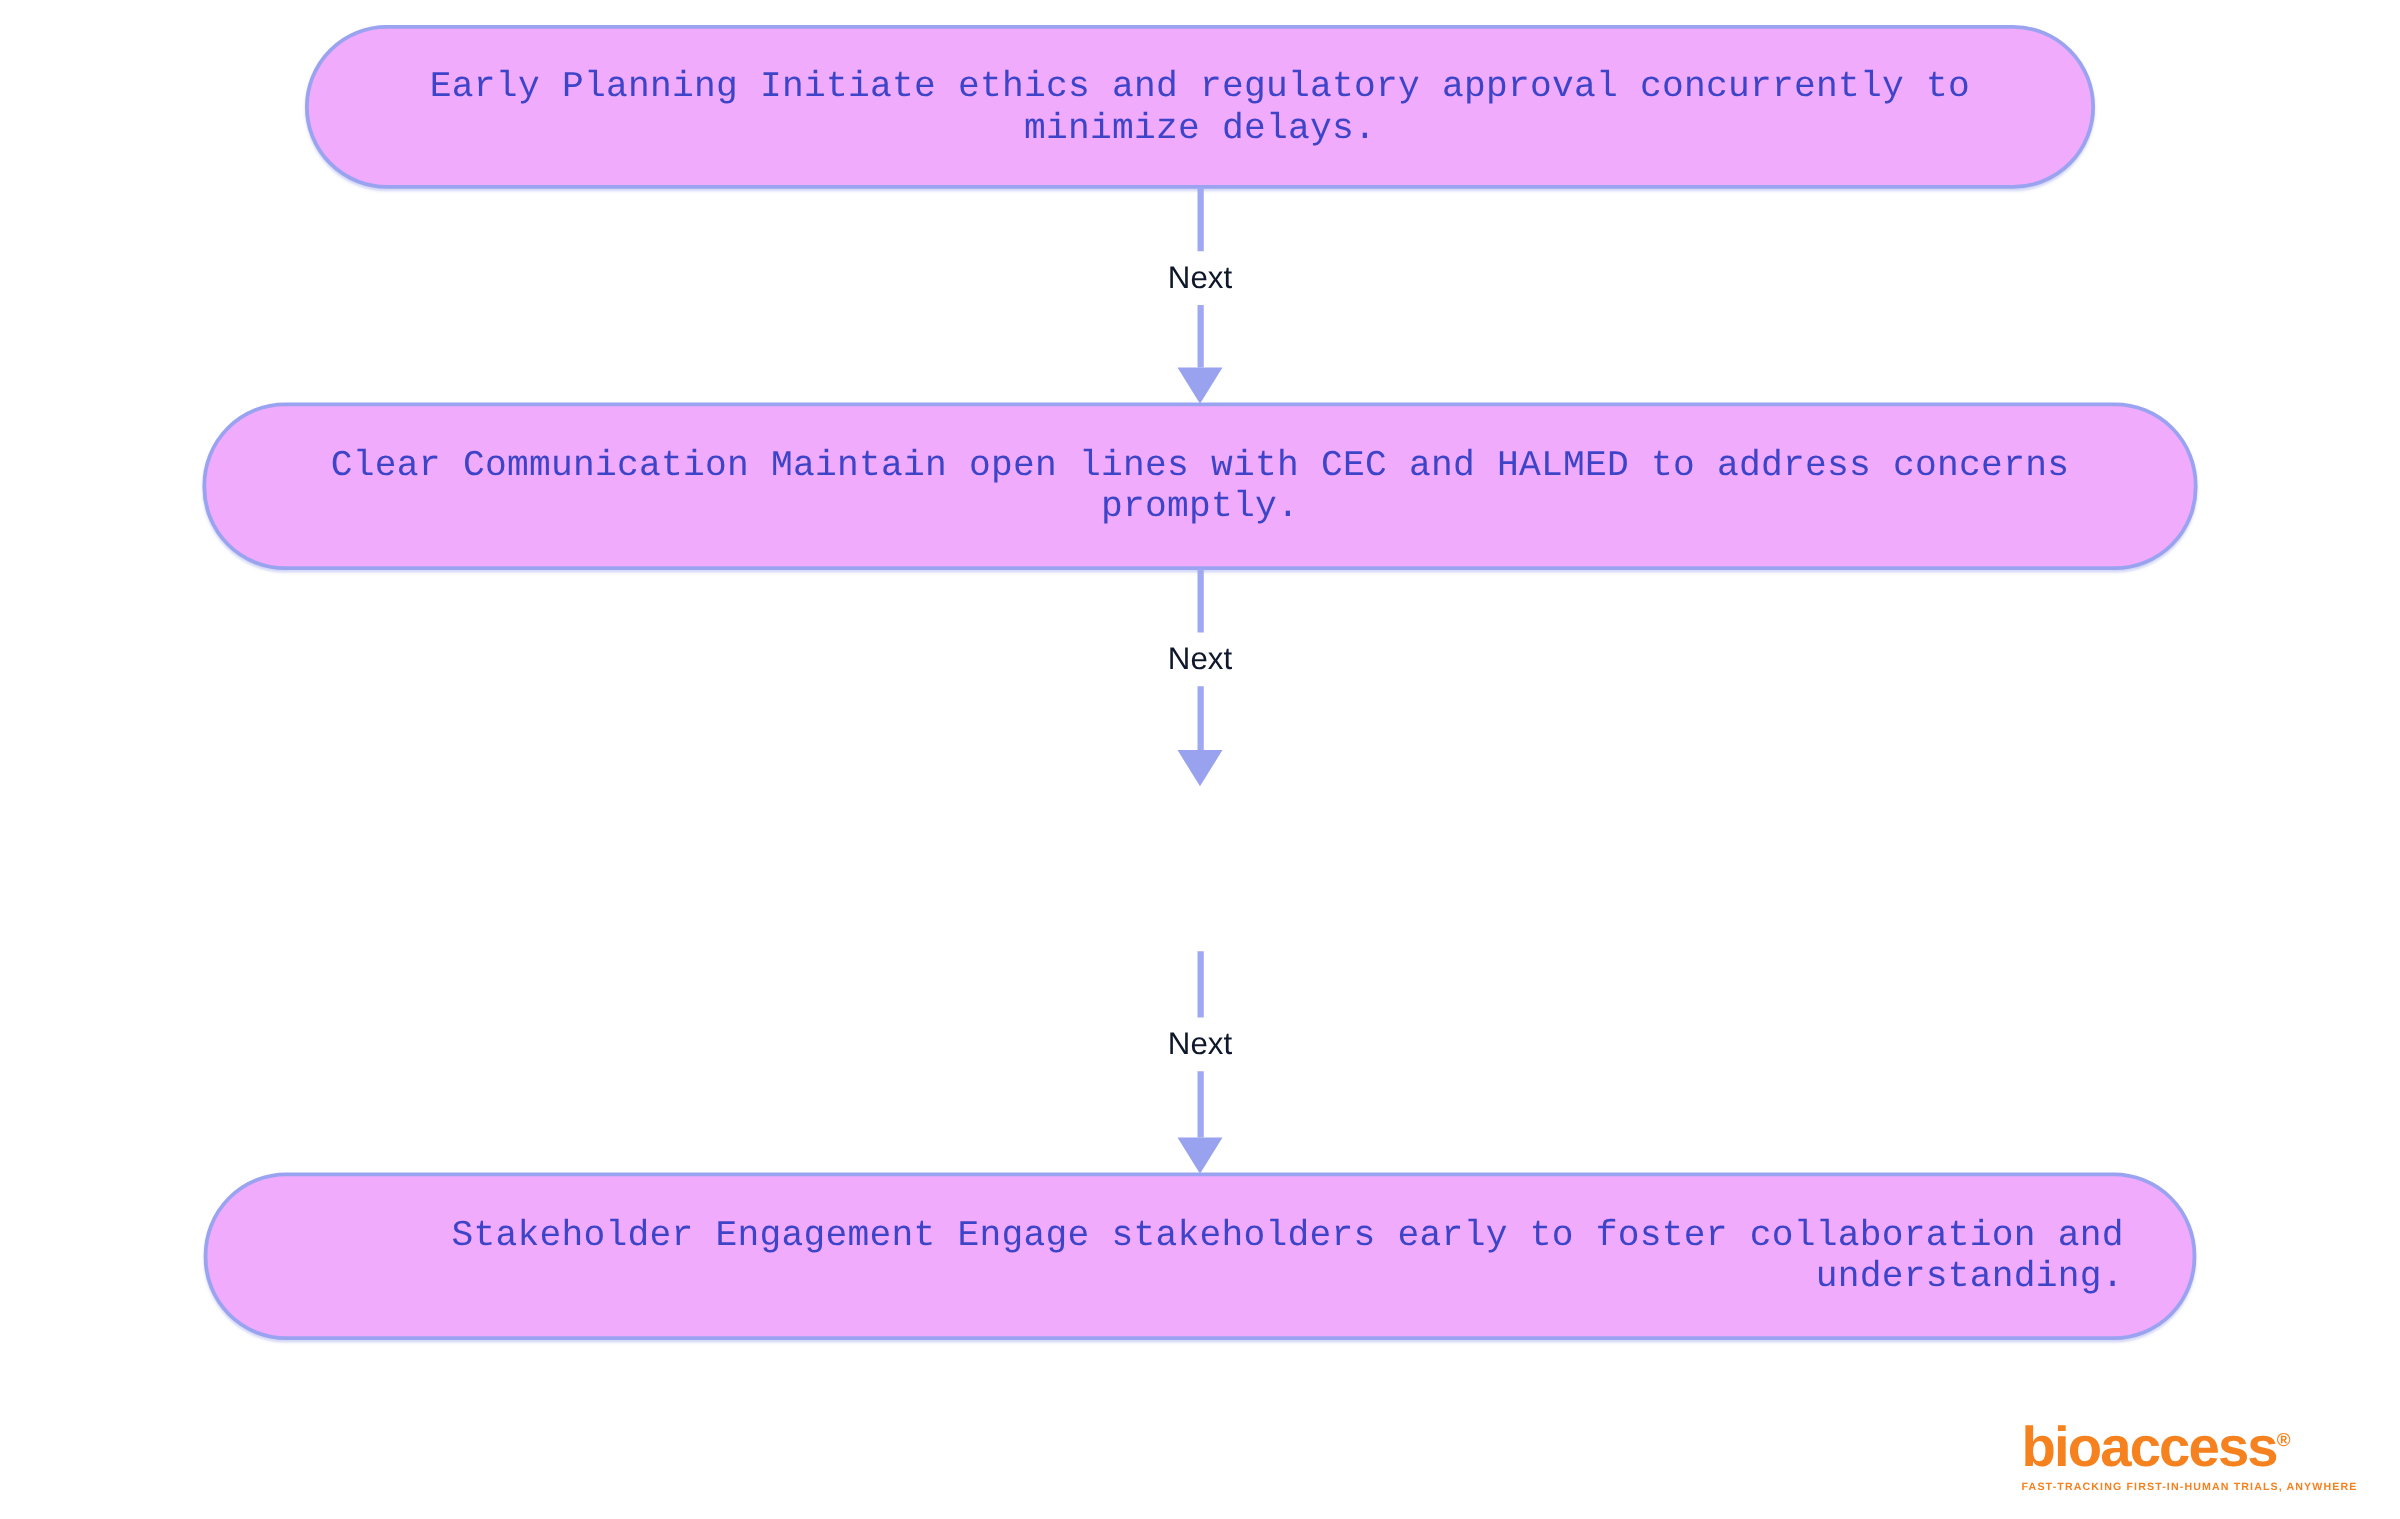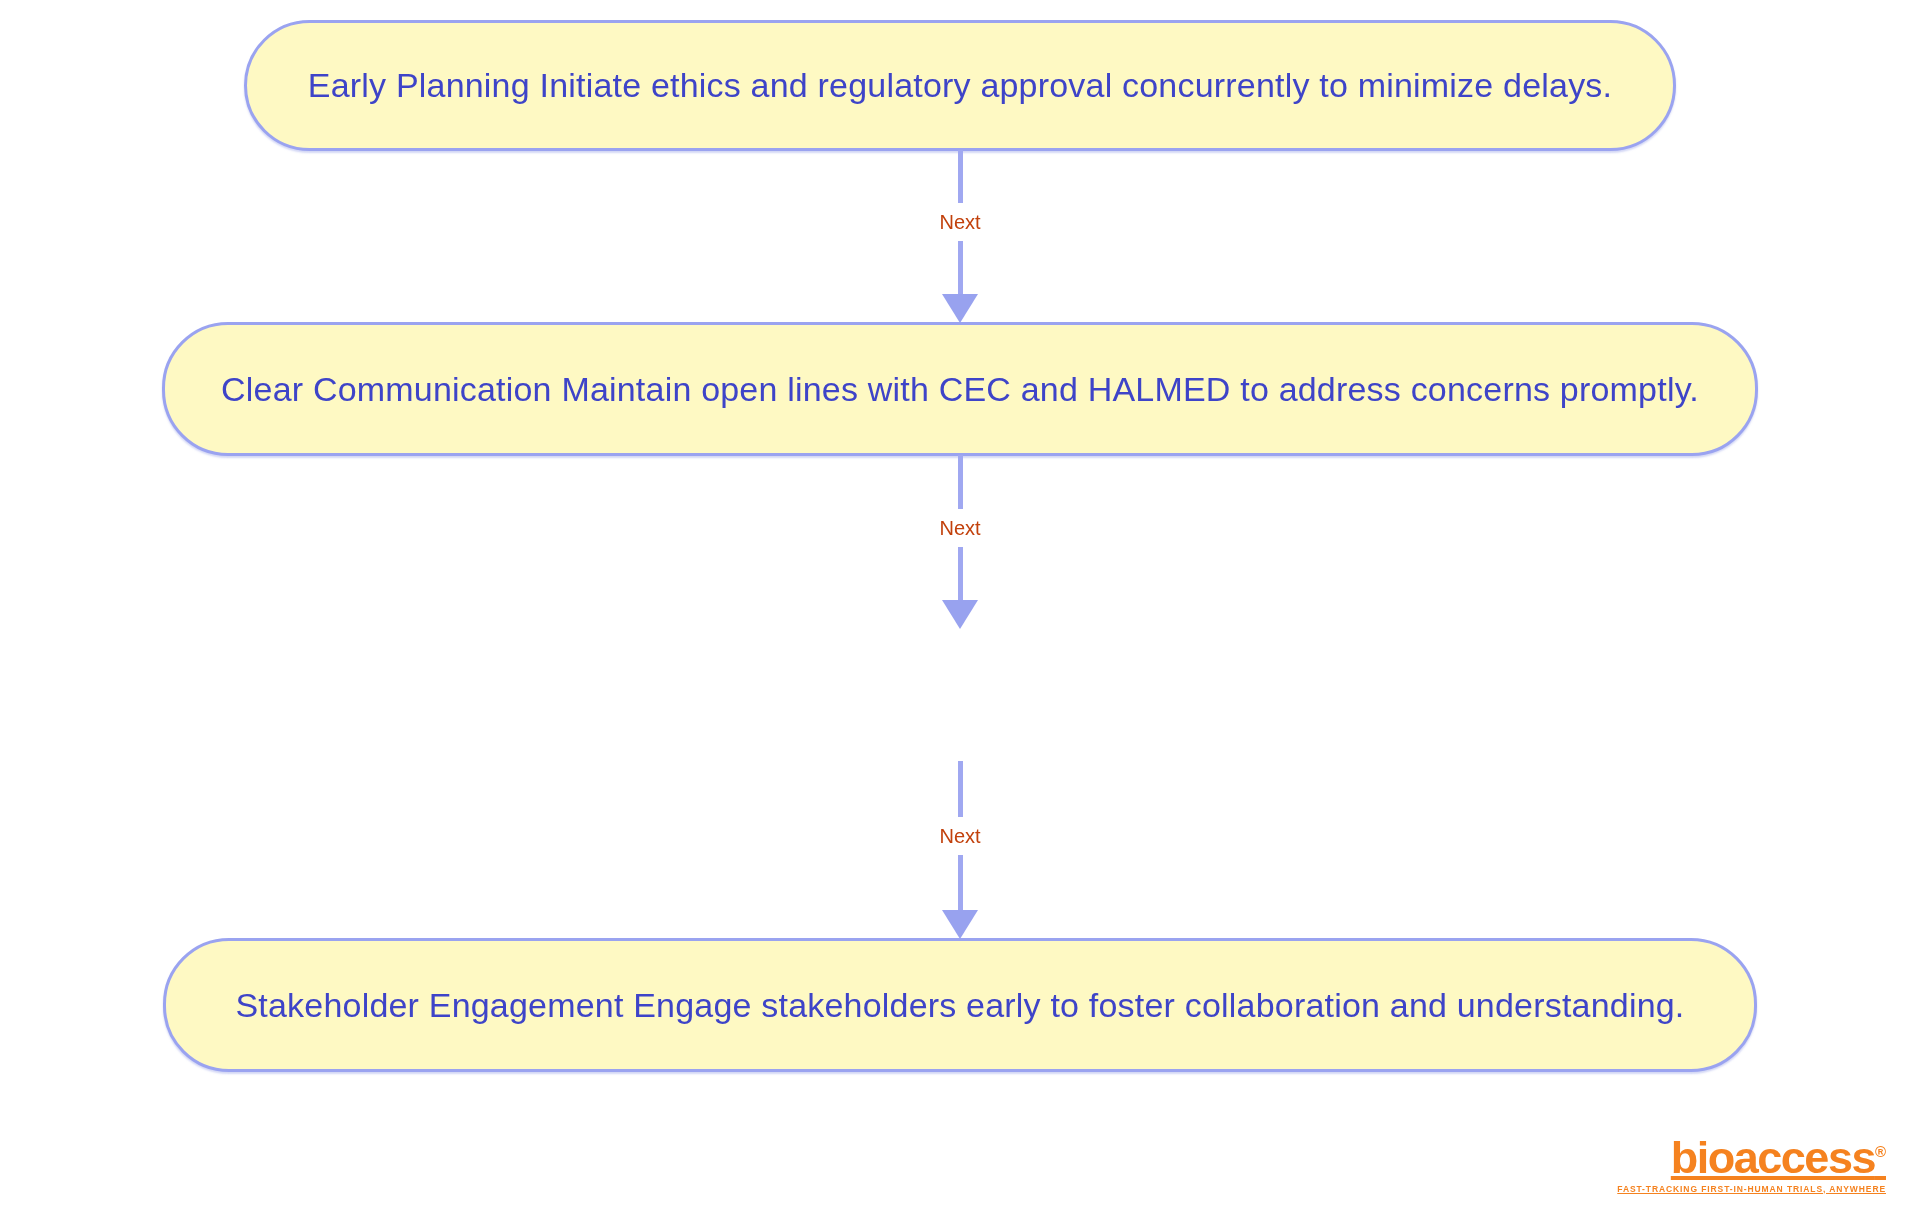--- a/index.html
+++ b/index.html
@@ -14,33 +14,34 @@
     height: 1215px;
     background: #ffffff;
     overflow: hidden;
   }
 
   
   .node {
     position: absolute;
     left: 50%;
     transform: translateX(-50%);
-    background: #fef9c3;
+    background: #f0abfc;
     border: 3px solid #9aa3f0;
     border-radius: 66px;
     box-sizing: border-box;
     display: flex;
     align-items: center;
     justify-content: center;
     text-align: center;
     color: #3e44c8;
-    font-size: 34px;
+    font-size: 29px;
     letter-spacing: 0.2px;
     padding: 0 55px;
     box-shadow: 0 2px 2px rgba(130, 140, 225, 0.35);
+    font-family: Liberation Mono, monospace;
   }
   .n1 { top: 20px;  width: 1432px; height: 131px; }
   .n2 { top: 322px; width: 1596px; height: 134px; text-align: center; }
   .n3 { top: 628px; width: 1552px; height: 134px; }
   .n4 { top: 938px; width: 1594px; height: 134px; text-align: right; }
 
   
   .connector {
     position: absolute;
     left: 900px;
@@ -51,42 +52,41 @@
   }
   .c1 { top: 150px; height: 173px; }
   .c2 { top: 455px; height: 174px; }
   .c3 { top: 761px; height: 178px; }
   .conn-line {
     width: 5px;
     flex: 1 1 auto;
     background: #a0a8f1;
   }
   .next-label {
-    color: #c2410c;
-    font-size: 20px;
+    color: #0f172a;
+    font-size: 25px;
     line-height: 1;
     margin: 9px 0;
   }
   .arrowhead {
     width: 0;
     height: 0;
     border-left: 18px solid transparent;
     border-right: 18px solid transparent;
     border-top: 29px solid #98a2ef;
   }
 
   
   .logo {
     position: absolute;
     right: 34px;
     bottom: 22px;
-    text-align: right;
+    text-align: left;
     color: #f5821f;
     line-height: 1;
-    text-decoration: underline;
   }
   .wordmark {
     font-size: 45px;
     font-weight: bold;
     letter-spacing: -1.5px;
     white-space: nowrap;
   }
   .wordmark .reg {
     font-size: 15px;
     vertical-align: super;

